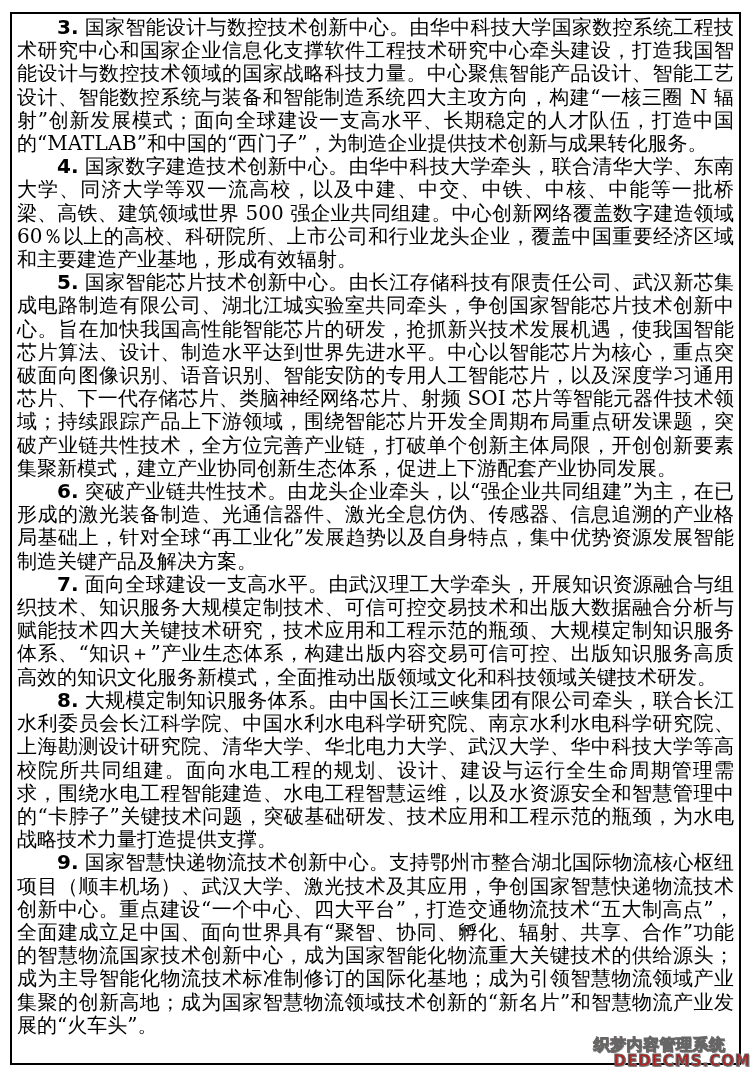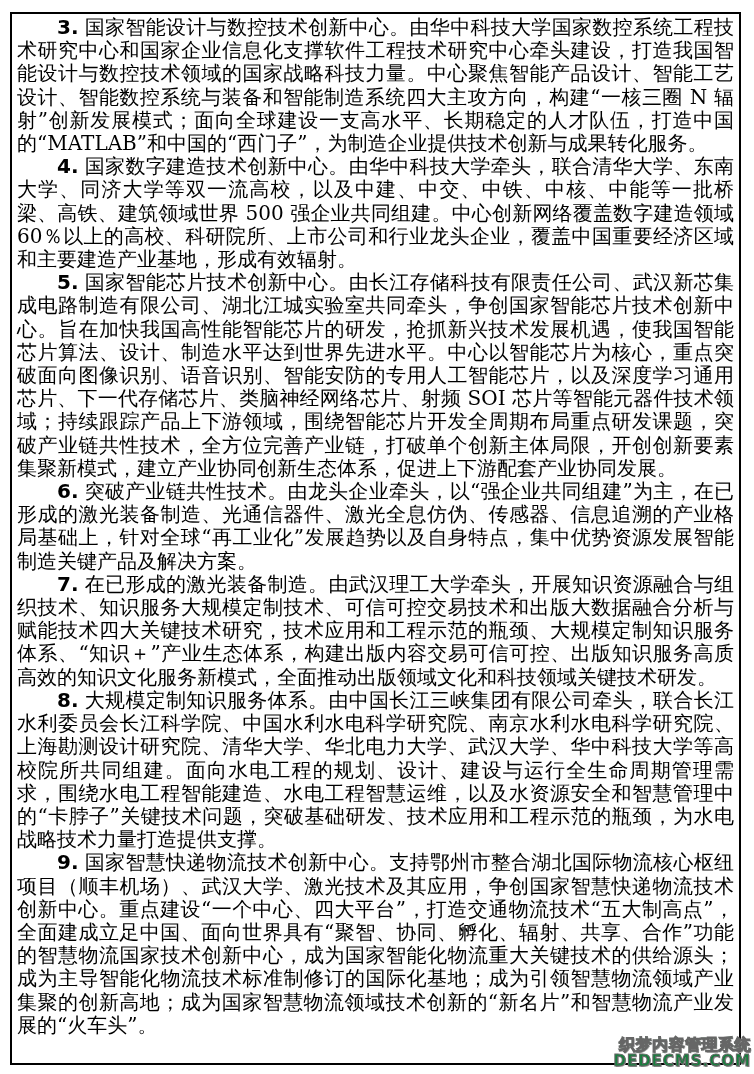--- a/index.html
+++ b/index.html
@@ -45,24 +45,24 @@
   }
   .para-title {
     font-weight: normal;
     font-family: "DejaVu Sans", "Liberation Sans", sans-serif;
   }
   .watermark {
     position: absolute;
     right: 3px;
     bottom: 4px;
     z-index: 5;
-    text-align: right;
+    text-align: left;
     font-family: "DejaVu Sans", "Liberation Sans", sans-serif;
     font-weight: bold;
-    color: #15803d;
+    color: #b91c1c;
     -webkit-text-stroke: 1px #666666;
     text-shadow: 1px 1px 0 #999999;
     line-height: 1.05;
   }
   .watermark .wm-line1 {
     font-size: 16px;
     letter-spacing: 0.5px;
   }
   .watermark .wm-line2 {
     font-size: 15px;
@@ -77,21 +77,21 @@
   <div class="content">
 
     <p class="para"><span class="para-num">3.</span><span class="para-title">国家智能设计与数控技术创新中心。</span><span class="para-body">由华中科技大学国家数控系统工程技术研究中心和国家企业信息化支撑软件工程技术研究中心牵头建设，打造我国智能设计与数控技术领域的国家战略科技力量。中心聚焦智能产品设计、智能工艺设计、智能数控系统与装备和智能制造系统四大主攻方向，构建“一核三圈 N 辐射”创新发展模式；面向全球建设一支高水平、长期稳定的人才队伍，打造中国的“MATLAB”和中国的“西门子”，为制造企业提供技术创新与成果转化服务。</span></p>
 
     <p class="para"><span class="para-num">4.</span><span class="para-title">国家数字建造技术创新中心。</span><span class="para-body">由华中科技大学牵头，联合清华大学、东南大学、同济大学等双一流高校，以及中建、中交、中铁、中核、中能等一批桥梁、高铁、建筑领域世界 500 强企业共同组建。中心创新网络覆盖数字建造领域 60％以上的高校、科研院所、上市公司和行业龙头企业，覆盖中国重要经济区域和主要建造产业基地，形成有效辐射。</span></p>
 
     <p class="para"><span class="para-num">5.</span><span class="para-title">国家智能芯片技术创新中心。</span><span class="para-body">由长江存储科技有限责任公司、武汉新芯集成电路制造有限公司、湖北江城实验室共同牵头，争创国家智能芯片技术创新中心。旨在加快我国高性能智能芯片的研发，抢抓新兴技术发展机遇，使我国智能芯片算法、设计、制造水平达到世界先进水平。中心以智能芯片为核心，重点突破面向图像识别、语音识别、智能安防的专用人工智能芯片，以及深度学习通用芯片、下一代存储芯片、类脑神经网络芯片、射频 SOI 芯片等智能元器件技术领域；持续跟踪产品上下游领域，围绕智能芯片开发全周期布局重点研发课题，突破产业链共性技术，全方位完善产业链，打破单个创新主体局限，开创创新要素集聚新模式，建立产业协同创新生态体系，促进上下游配套产业协同发展。</span></p>
 
     <p class="para"><span class="para-num">6.</span><span class="para-title">突破产业链共性技术。</span><span class="para-body">由龙头企业牵头，以“强企业共同组建”为主，在已形成的激光装备制造、光通信器件、激光全息仿伪、传感器、信息追溯的产业格局基础上，针对全球“再工业化”发展趋势以及自身特点，集中优势资源发展智能制造关键产品及解决方案。</span></p>
 
-    <p class="para"><span class="para-num">7.</span><span class="para-title">在已形成的激光装备制造。</span><span class="para-body">由武汉理工大学牵头，开展知识资源融合与组织技术、知识服务大规模定制技术、可信可控交易技术和出版大数据融合分析与赋能技术四大关键技术研究，技术应用和工程示范的瓶颈、大规模定制知识服务体系、“知识＋”产业生态体系，构建出版内容交易可信可控、出版知识服务高质高效的知识文化服务新模式，全面推动出版领域文化和科技领域关键技术研发。</span></p>
+    <p class="para"><span class="para-num">7.</span><span class="para-title">面向全球建设一支高水平。</span><span class="para-body">由武汉理工大学牵头，开展知识资源融合与组织技术、知识服务大规模定制技术、可信可控交易技术和出版大数据融合分析与赋能技术四大关键技术研究，技术应用和工程示范的瓶颈、大规模定制知识服务体系、“知识＋”产业生态体系，构建出版内容交易可信可控、出版知识服务高质高效的知识文化服务新模式，全面推动出版领域文化和科技领域关键技术研发。</span></p>
 
     <p class="para"><span class="para-num">8.</span><span class="para-title">大规模定制知识服务体系。</span><span class="para-body">由中国长江三峡集团有限公司牵头，联合长江水利委员会长江科学院、中国水利水电科学研究院、南京水利水电科学研究院、上海勘测设计研究院、清华大学、华北电力大学、武汉大学、华中科技大学等高校院所共同组建。面向水电工程的规划、设计、建设与运行全生命周期管理需求，围绕水电工程智能建造、水电工程智慧运维，以及水资源安全和智慧管理中的“卡脖子”关键技术问题，突破基础研发、技术应用和工程示范的瓶颈，为水电战略技术力量打造提供支撑。</span></p>
 
     <p class="para"><span class="para-num">9.</span><span class="para-title">国家智慧快递物流技术创新中心。</span><span class="para-body">支持鄂州市整合湖北国际物流核心枢纽项目（顺丰机场）、武汉大学、激光技术及其应用，争创国家智慧快递物流技术创新中心。重点建设“一个中心、四大平台”，打造交通物流技术“五大制高点”，全面建成立足中国、面向世界具有“聚智、协同、孵化、辐射、共享、合作”功能的智慧物流国家技术创新中心，成为国家智能化物流重大关键技术的供给源头；成为主导智能化物流技术标准制修订的国际化基地；成为引领智慧物流领域产业集聚的创新高地；成为国家智慧物流领域技术创新的“新名片”和智慧物流产业发展的“火车头”。</span></p>
 
   </div>
 </div>
 
 <div class="watermark">
   <div class="wm-line1">织梦内容管理系统</div>

